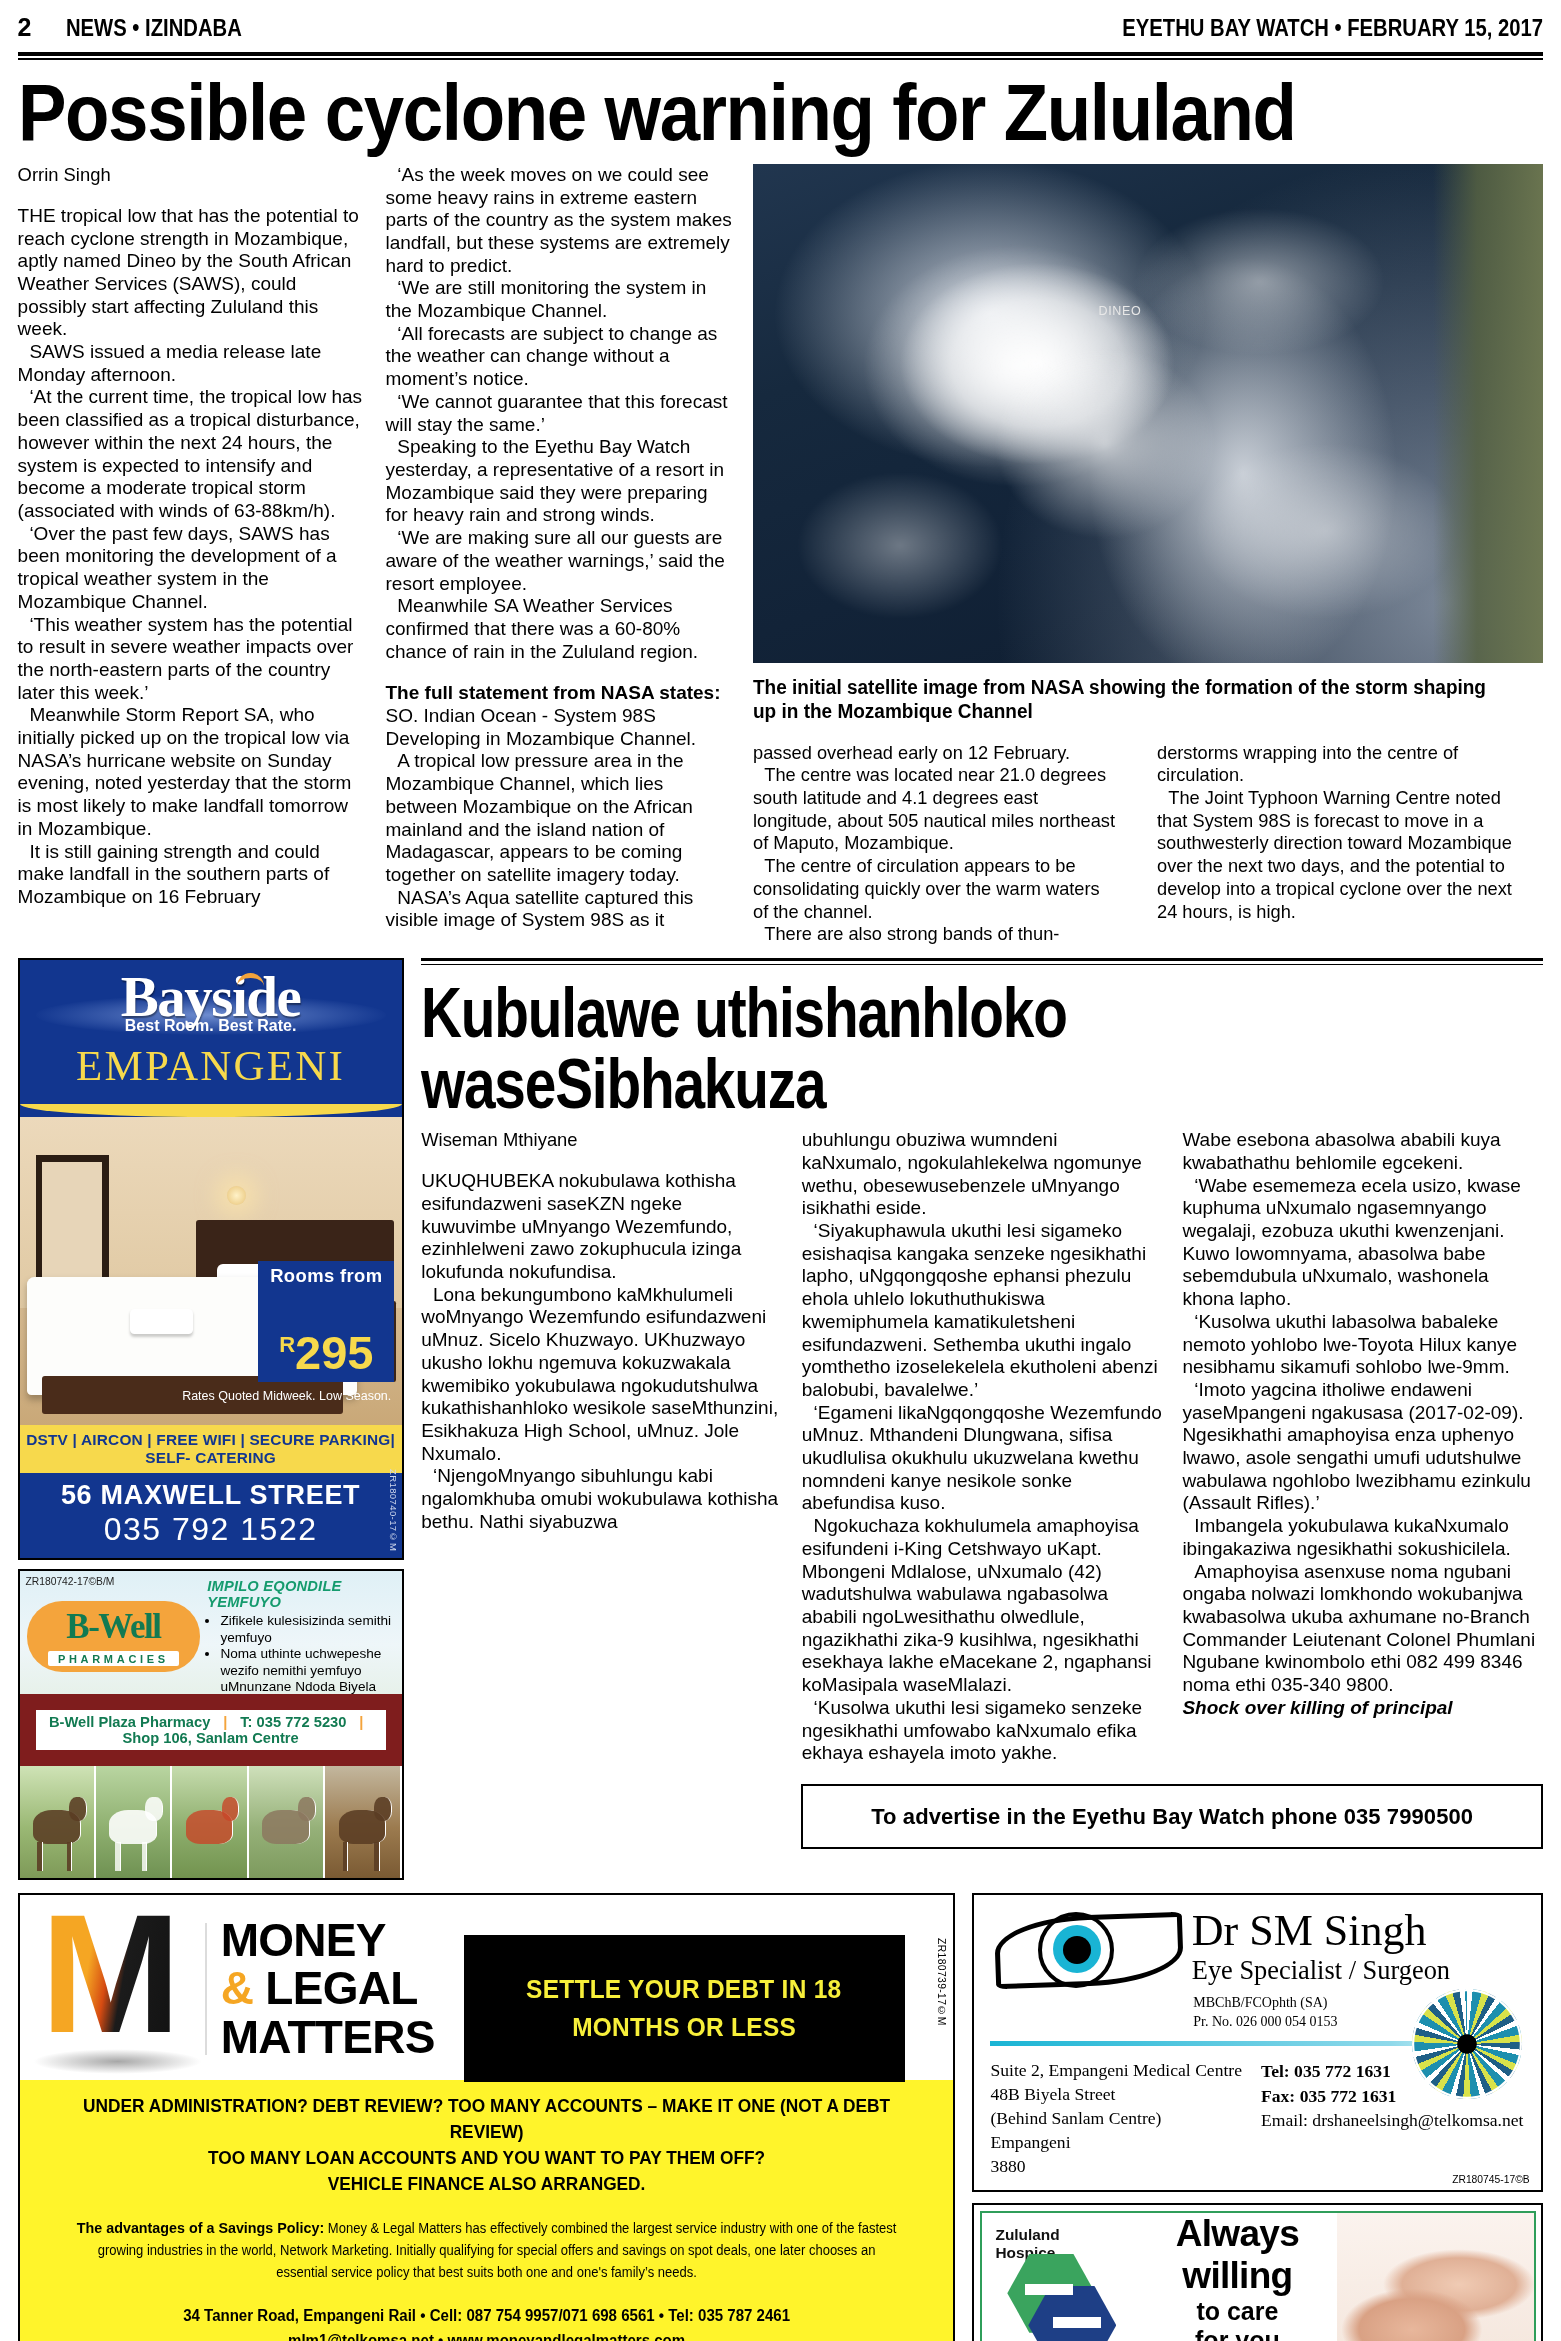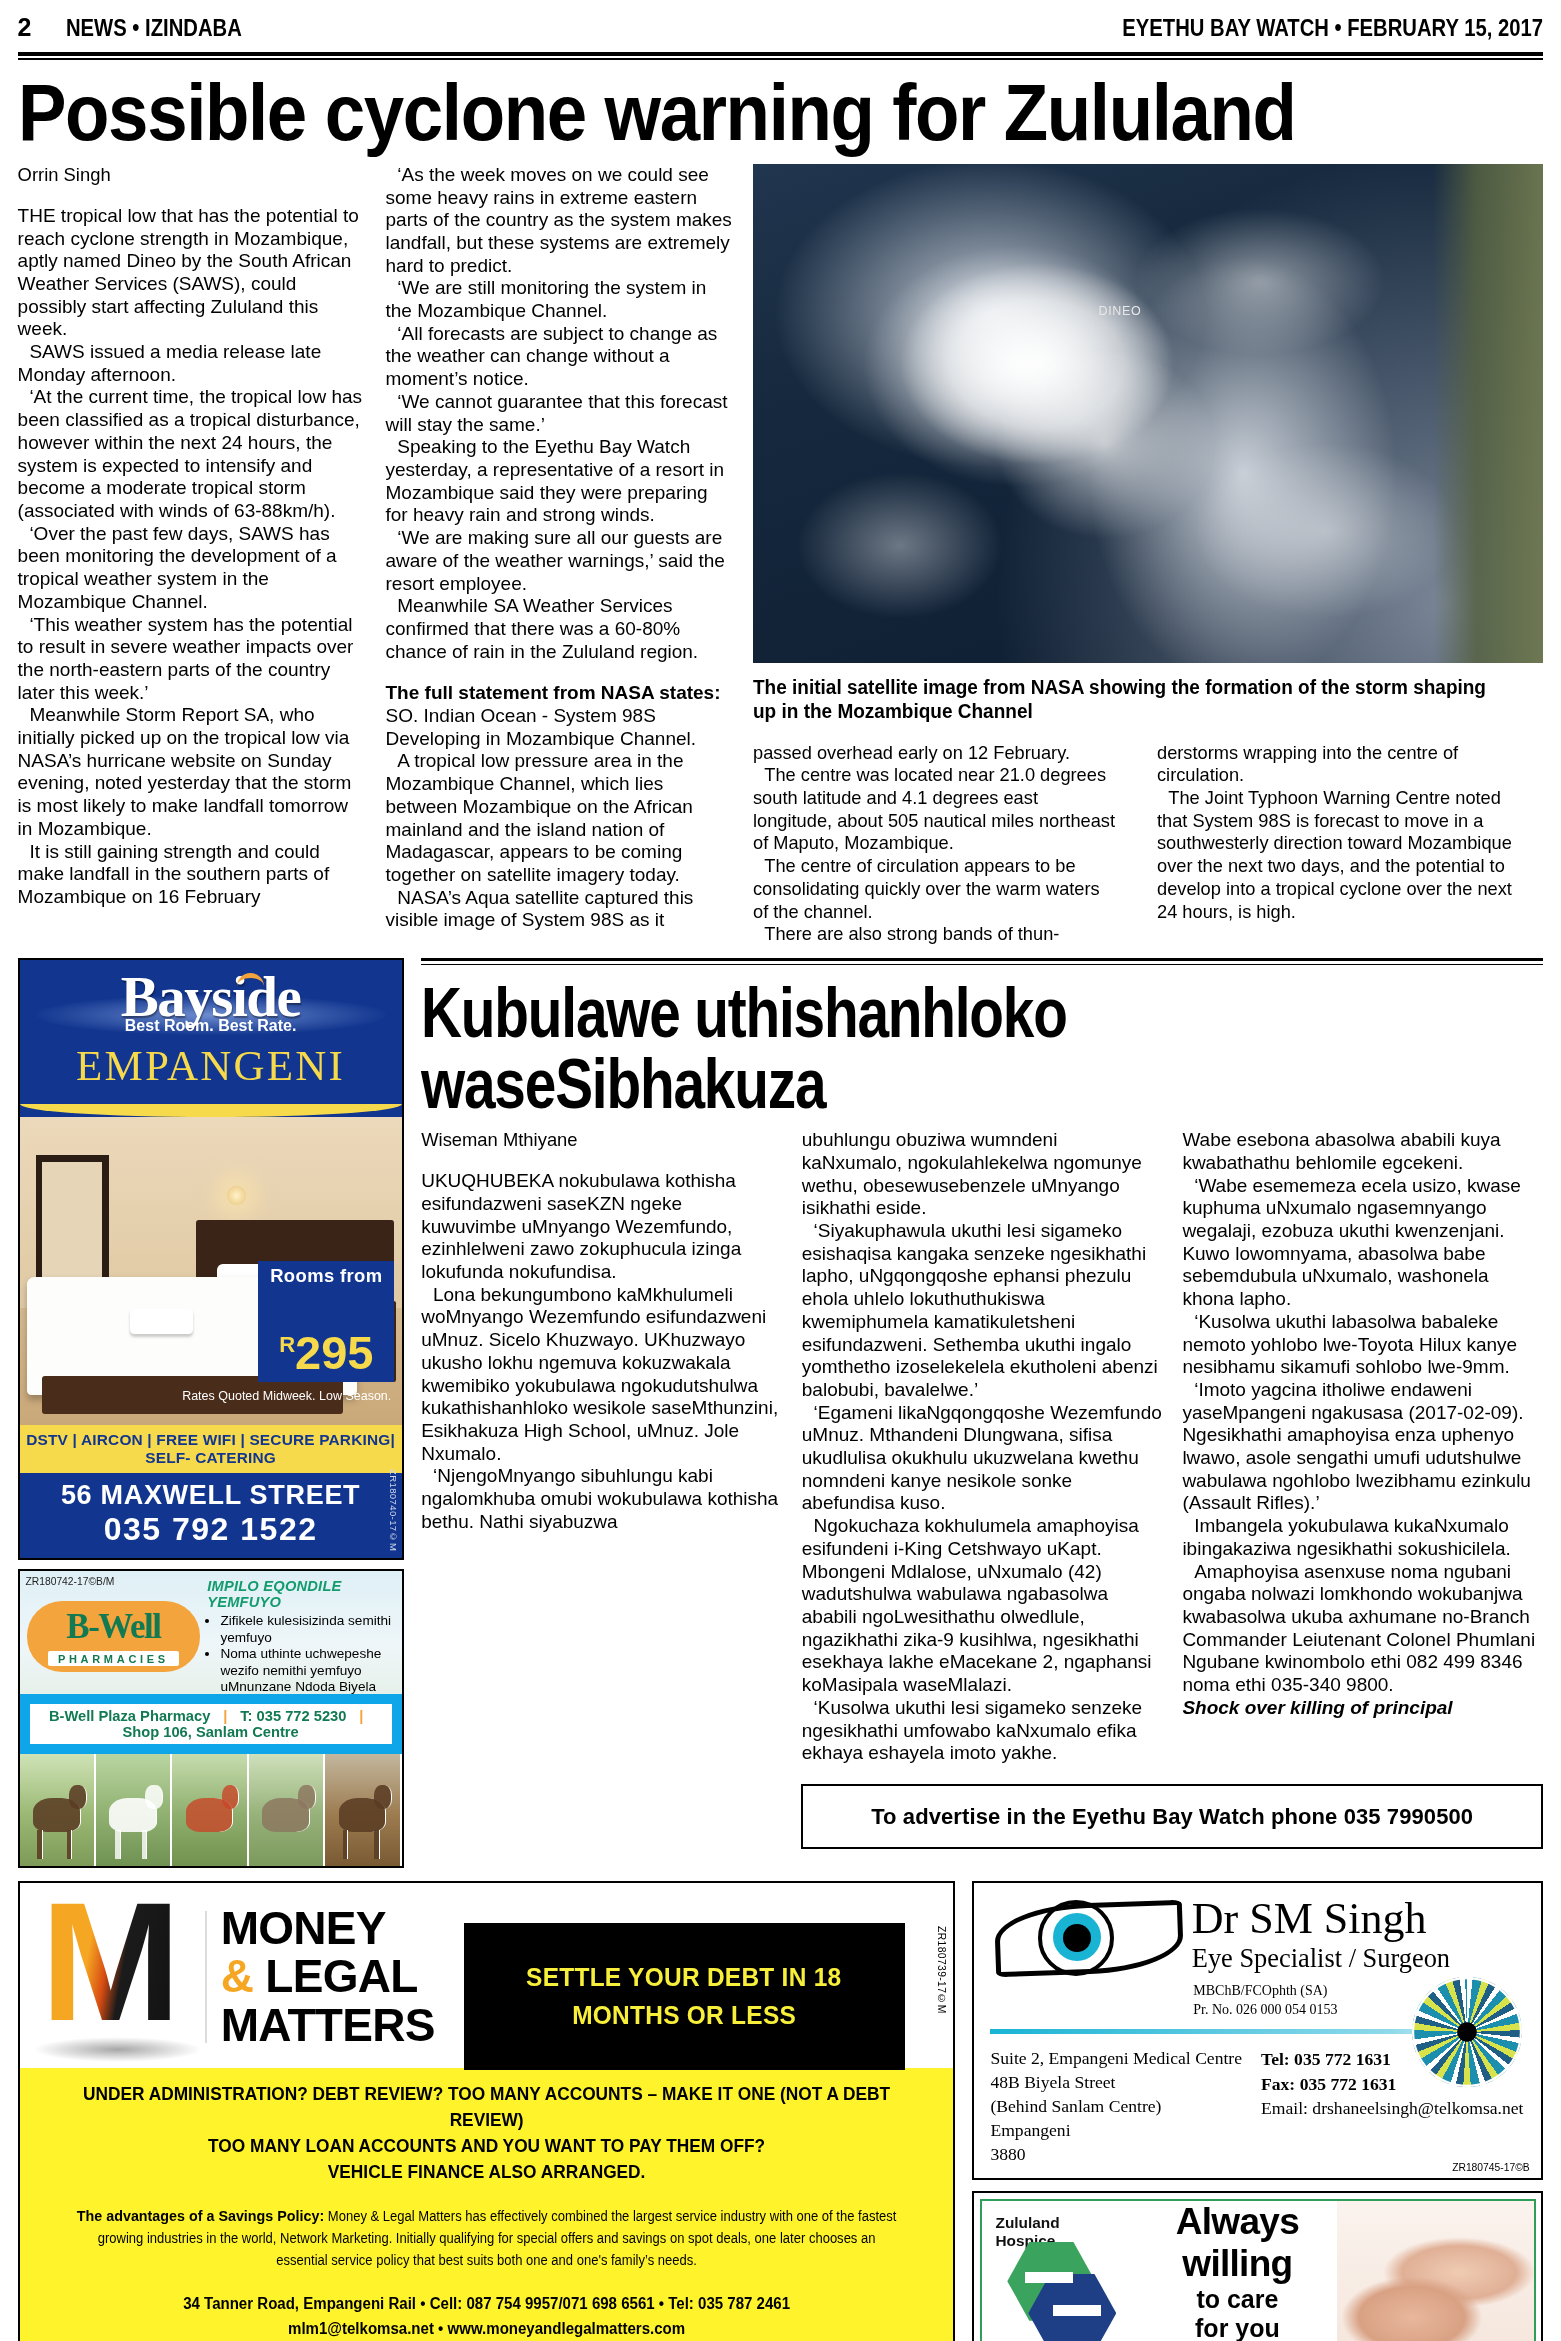--- a/index.html
+++ b/index.html
@@ -121,40 +121,40 @@
                       background:radial-gradient(circle,#fff2c8,#e8c377); box-shadow:0 0 19px 11.8px rgba(255,232,170,.55); }
   .room-photo .stand { position:absolute; right:5.9px; top:184px; width:71px; height:81px; background:#3a2418; border-radius:2.2px; }
   .price-box { position:absolute; right:7.3px; bottom:43px; background:#12368f; padding:4.4px 11.8px 7.3px 11.8px; text-align:center; }
   .price-box .rf { font-size:18.4px; font-weight:bold; color:#fff; letter-spacing:0.4px; }
   .price-box .amt { font-size:47px; font-weight:bold; color:#f7d94c; line-height:.9;margin-top:45px; }
   .price-box .amt sup { font-size:22px; vertical-align:super; }
   .rates-note { position:absolute; right:10.3px; bottom:22px; font-size:12.5px; color:#fff; }
   .amen-bar { background:#f7d94c; color:#12368f; font-weight:bold; font-size:15.4px; text-align:center; padding:5.9px 0; letter-spacing:0.2px; }
   .bayside-foot { text-align:center; padding:7.3px 0 10.3px 0; }
   .bayside-foot .street { font-size:27px; font-weight:bold; letter-spacing:0.7px; }
-  .bayside-foot .phone { font-size:32px; font-weight:bold; letter-spacing:1.5px; }
+  .bayside-foot .phone { font-size:32px; font-weight:normal; letter-spacing:1.5px; }
   .vcode { position:absolute; right:2.9px; bottom:7.3px; font-size:9.5px; color:#cfd8ee;
            writing-mode:vertical-rl; letter-spacing:0.4px; }
 
   
   .bwell { width:386px; margin-top:8.8px; background:#eef4f7; position:relative; }
   .bwell-code { position:absolute; left:5.9px; top:4.4px; font-size:10.3px; color:#222; }
   .bwell-main { display:flex; align-items:center; padding:16px 7.3px 7.3px 7.3px; gap:7.3px;
                 background:linear-gradient(180deg,#dff0f6 0%,#eef6f9 60%,#e7f1ea 100%); height:123px; }
   .bwell-logo { width:173px; height:71px; background:#f4a43c; border-radius:35px;
                 display:flex; flex-direction:column; align-items:center; justify-content:center; position:relative; }
   .bwell-logo .bw { font-size:35px; font-weight:bold; color:#127a52; letter-spacing:-1.5px;
                     font-family:"Liberation Serif", serif; }
   .bwell-logo .ph { font-size:11px; font-weight:bold; color:#127a52; letter-spacing:3.7px;
                     background:#fff; padding:1.5px 10.3px; border-radius:2px; margin-top:4px; }
   .bwell-copy { flex:1; }
   .bwell-copy .t { font-size:14.7px; font-weight:bold; font-style:italic; color:#159b6e; letter-spacing:0.2px; }
   .bwell-copy ul { margin:2.9px 0 0 0; padding-left:13.2px; }
   .bwell-copy li { font-size:13.6px; line-height:1.22; }
-  .bwell-bar { background:#0ea5e9; padding:10px; }
+  .bwell-bar { background:#7f1d1d; padding:16px; }
   .bwell-bar-in { background:#fff; text-align:center; padding:3.7px 0; font-size:14.7px; font-weight:bold; color:#127a52; }
   .bwell-bar-in .sep { color:#f4a43c; padding:0 8.8px; }
   .animals { display:flex; height:112px; }
   .animals div { flex:1; border-right:1.5px solid #fff; }
   .a1 { background:linear-gradient(180deg,#cfe3b6 0%,#9ab874 55%,#7e9a58 100%); }
   .a2 { background:linear-gradient(180deg,#b9d5a1 0%,#8fb070 55%,#6f9152 100%); }
   .a3 { background:linear-gradient(180deg,#c6dcae 0%,#8eae6d 55%,#72934f 100%); }
   .a4 { background:linear-gradient(180deg,#cfe0bb 0%,#96b179 55%,#7d9a5d 100%); }
   .a5 { background:linear-gradient(180deg,#c3b79e 0%,#9c7b4f 55%,#7a5a33 100%); }
   .animals .silh { width:100%; height:100%; position:relative; }

